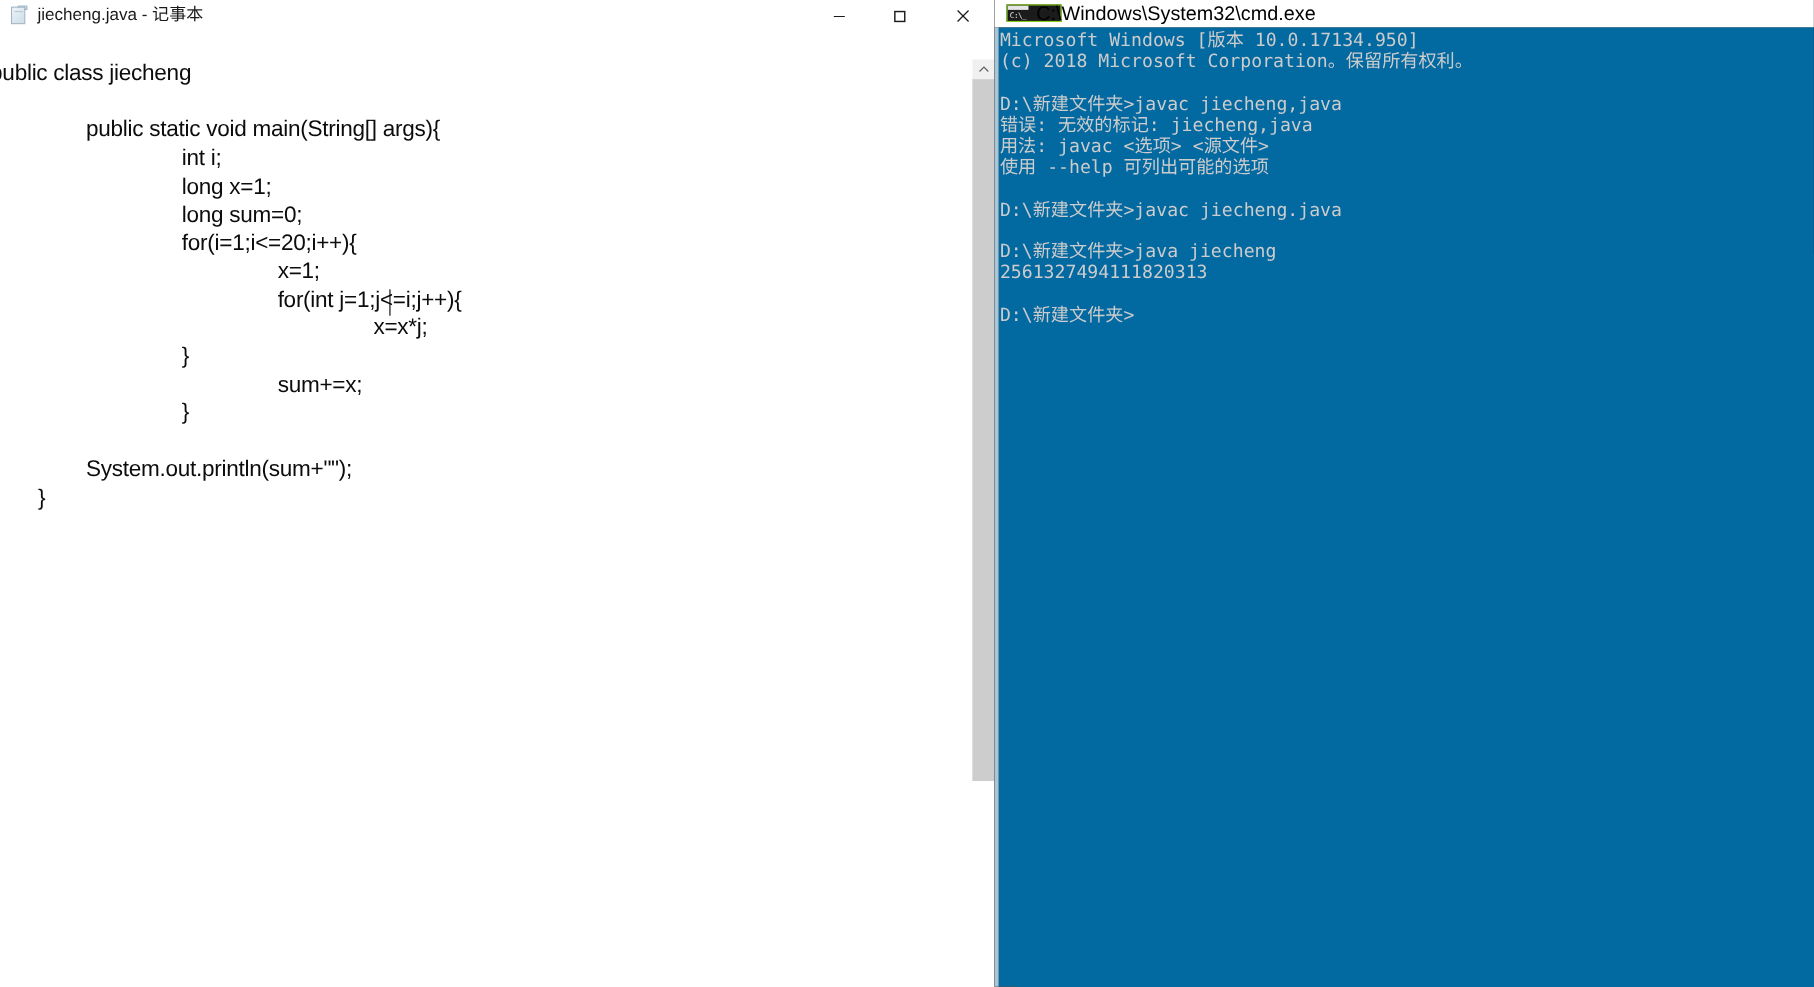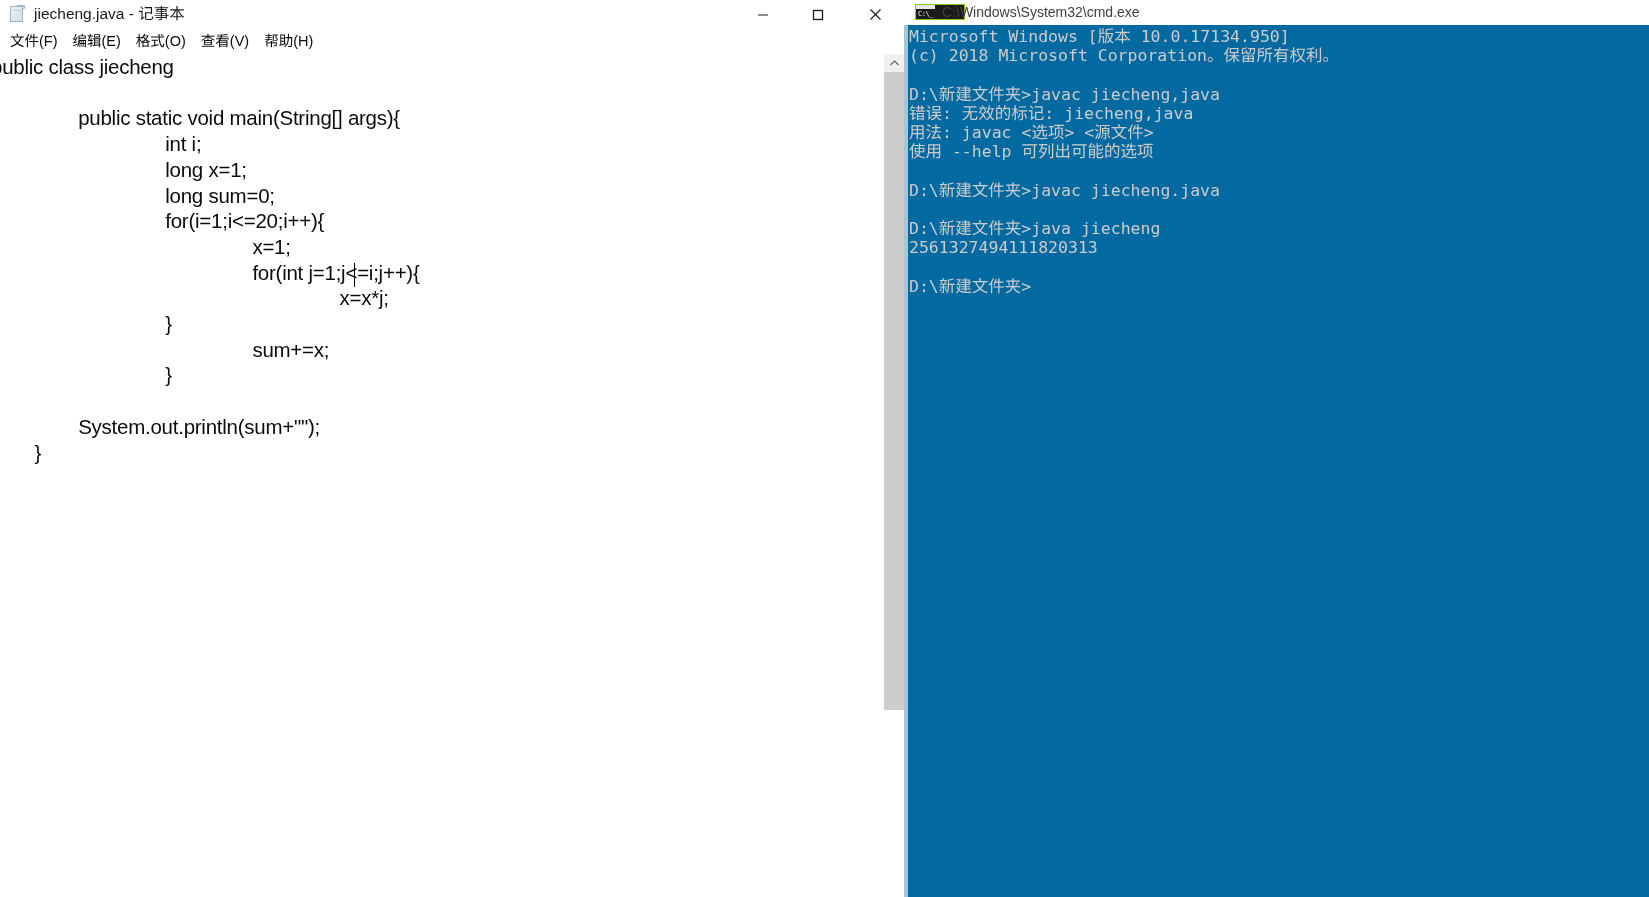--- a/index.html
+++ b/index.html
@@ -232,23 +232,23 @@
     color: #e6e6e6;
     font-family: "DejaVu Sans Mono", monospace;
     font-size: 7px;
     line-height: 8px;
     letter-spacing: -0.5px;
   }
   #cmd-title-text {
     position: absolute;
     left: 38px;
     top: 1px;
-    font-size: 14px;
+    font-size: 18px;
     line-height: 22px;
-    color: #404040;
+    color: #000000;
     white-space: nowrap;
   }
 
   #cmd-left-edge {
     position: absolute;
     left: 0;
     top: 25px;
     width: 4px;
     height: 872px;
     background: #a8c6d6;
@@ -303,27 +303,20 @@
         </svg>
       </button>
       <button class="win-btn" id="btn-close">
         <svg width="13" height="13" viewBox="0 0 13 13" aria-hidden="true">
           <line x1="1.5" y1="1.5" x2="11.5" y2="11.5" stroke="#1a1a1a" stroke-width="1.1"></line>
           <line x1="11.5" y1="1.5" x2="1.5" y2="11.5" stroke="#1a1a1a" stroke-width="1.1"></line>
         </svg>
       </button>
     </div>
 
-    <div id="notepad-menubar">
-      <div class="menu-item">文件(F)</div>
-      <div class="menu-item">编辑(E)</div>
-      <div class="menu-item">格式(O)</div>
-      <div class="menu-item">查看(V)</div>
-      <div class="menu-item">帮助(H)</div>
-    </div>
 
     <div id="notepad-editor">
       <pre id="code-text">public class jiecheng
 {
 		public static void main(String[] args){
 				int i;
 				long x=1;
 				long sum=0;
 				for(i=1;i&lt;=20;i++){
 						x=1;

